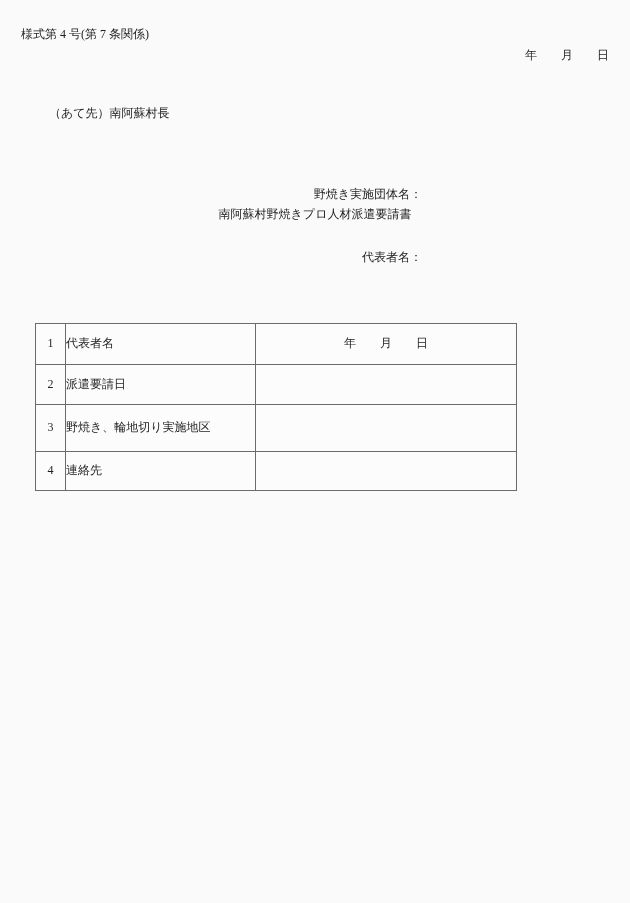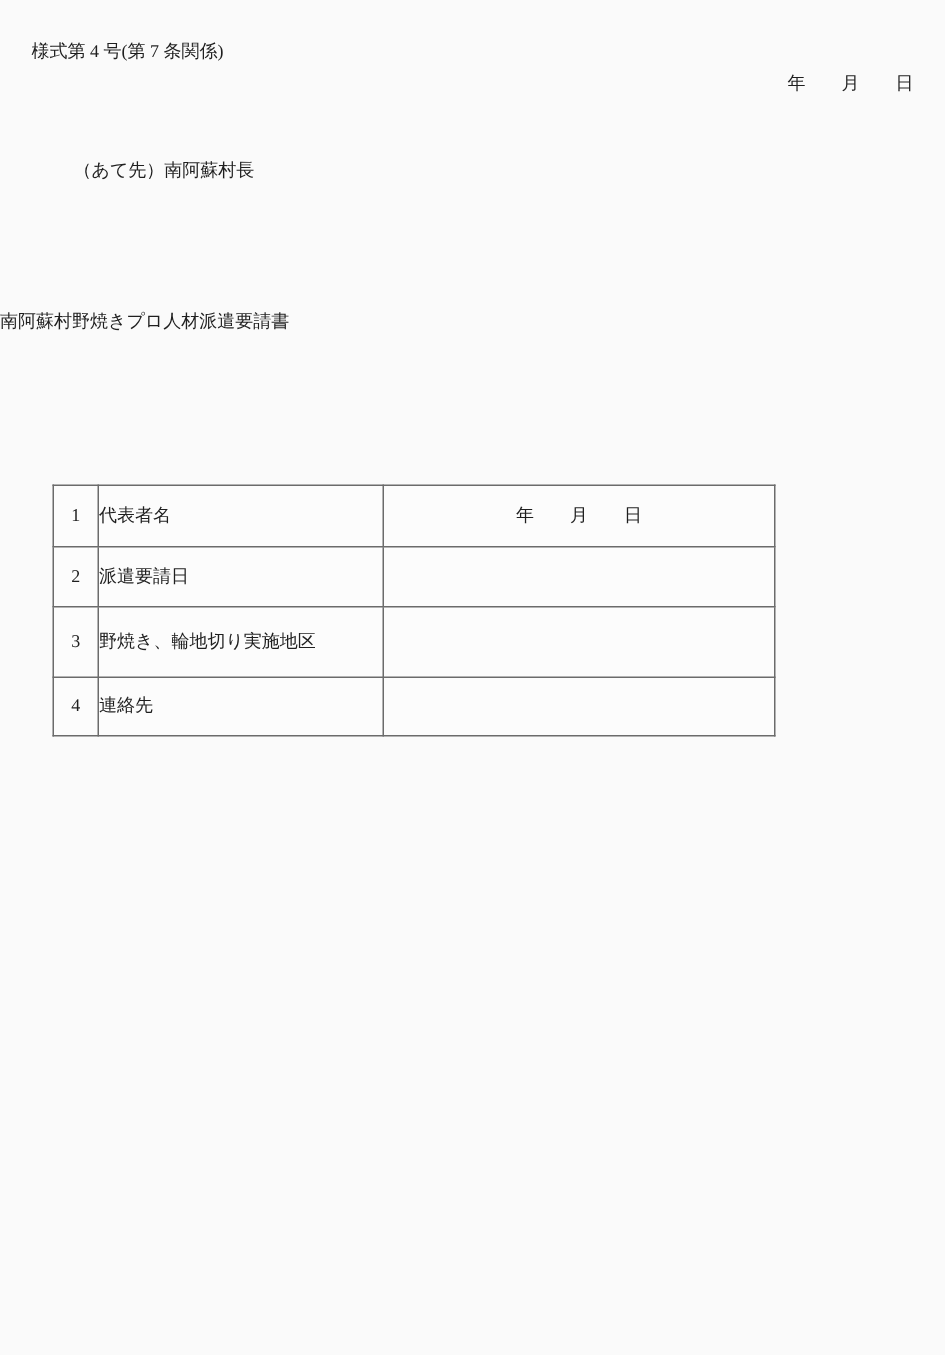--- a/index.html
+++ b/index.html
@@ -43,21 +43,21 @@
     right: 208px;
     text-align: right;
     line-height: 21px;
     white-space: pre;
   }
   .doc-title {
     position: absolute;
     top: 206px;
     left: 0;
     width: 630px;
-    text-align: left;
+    text-align: center;
     white-space: pre;
   }
   .body-paragraph {
     position: absolute;
     top: 241px;
     left: 20px;
     width: 604px;
     line-height: 25px;
     text-indent: 12px;
   }
@@ -97,20 +97,24 @@
 <body>
 
 <div class="page">
 
   <div class="form-number">様式第 4 号(第 7 条関係)</div>
 
   <div class="date-top">年　　月　　日</div>
 
   <div class="addressee">（あて先）南阿蘇村長</div>
 
+  <div class="org-block">
+    <div>野焼き実施団体名：</div>
+    <div>代表者名：</div>
+  </div>
 
   <div class="doc-title">南阿蘇村野焼きプロ人材派遣要請書</div>
 
 
   <table class="request-table">
     <colgroup>
       <col style="width:30px">
       <col style="width:190px">
       <col style="width:261px">
     </colgroup>

